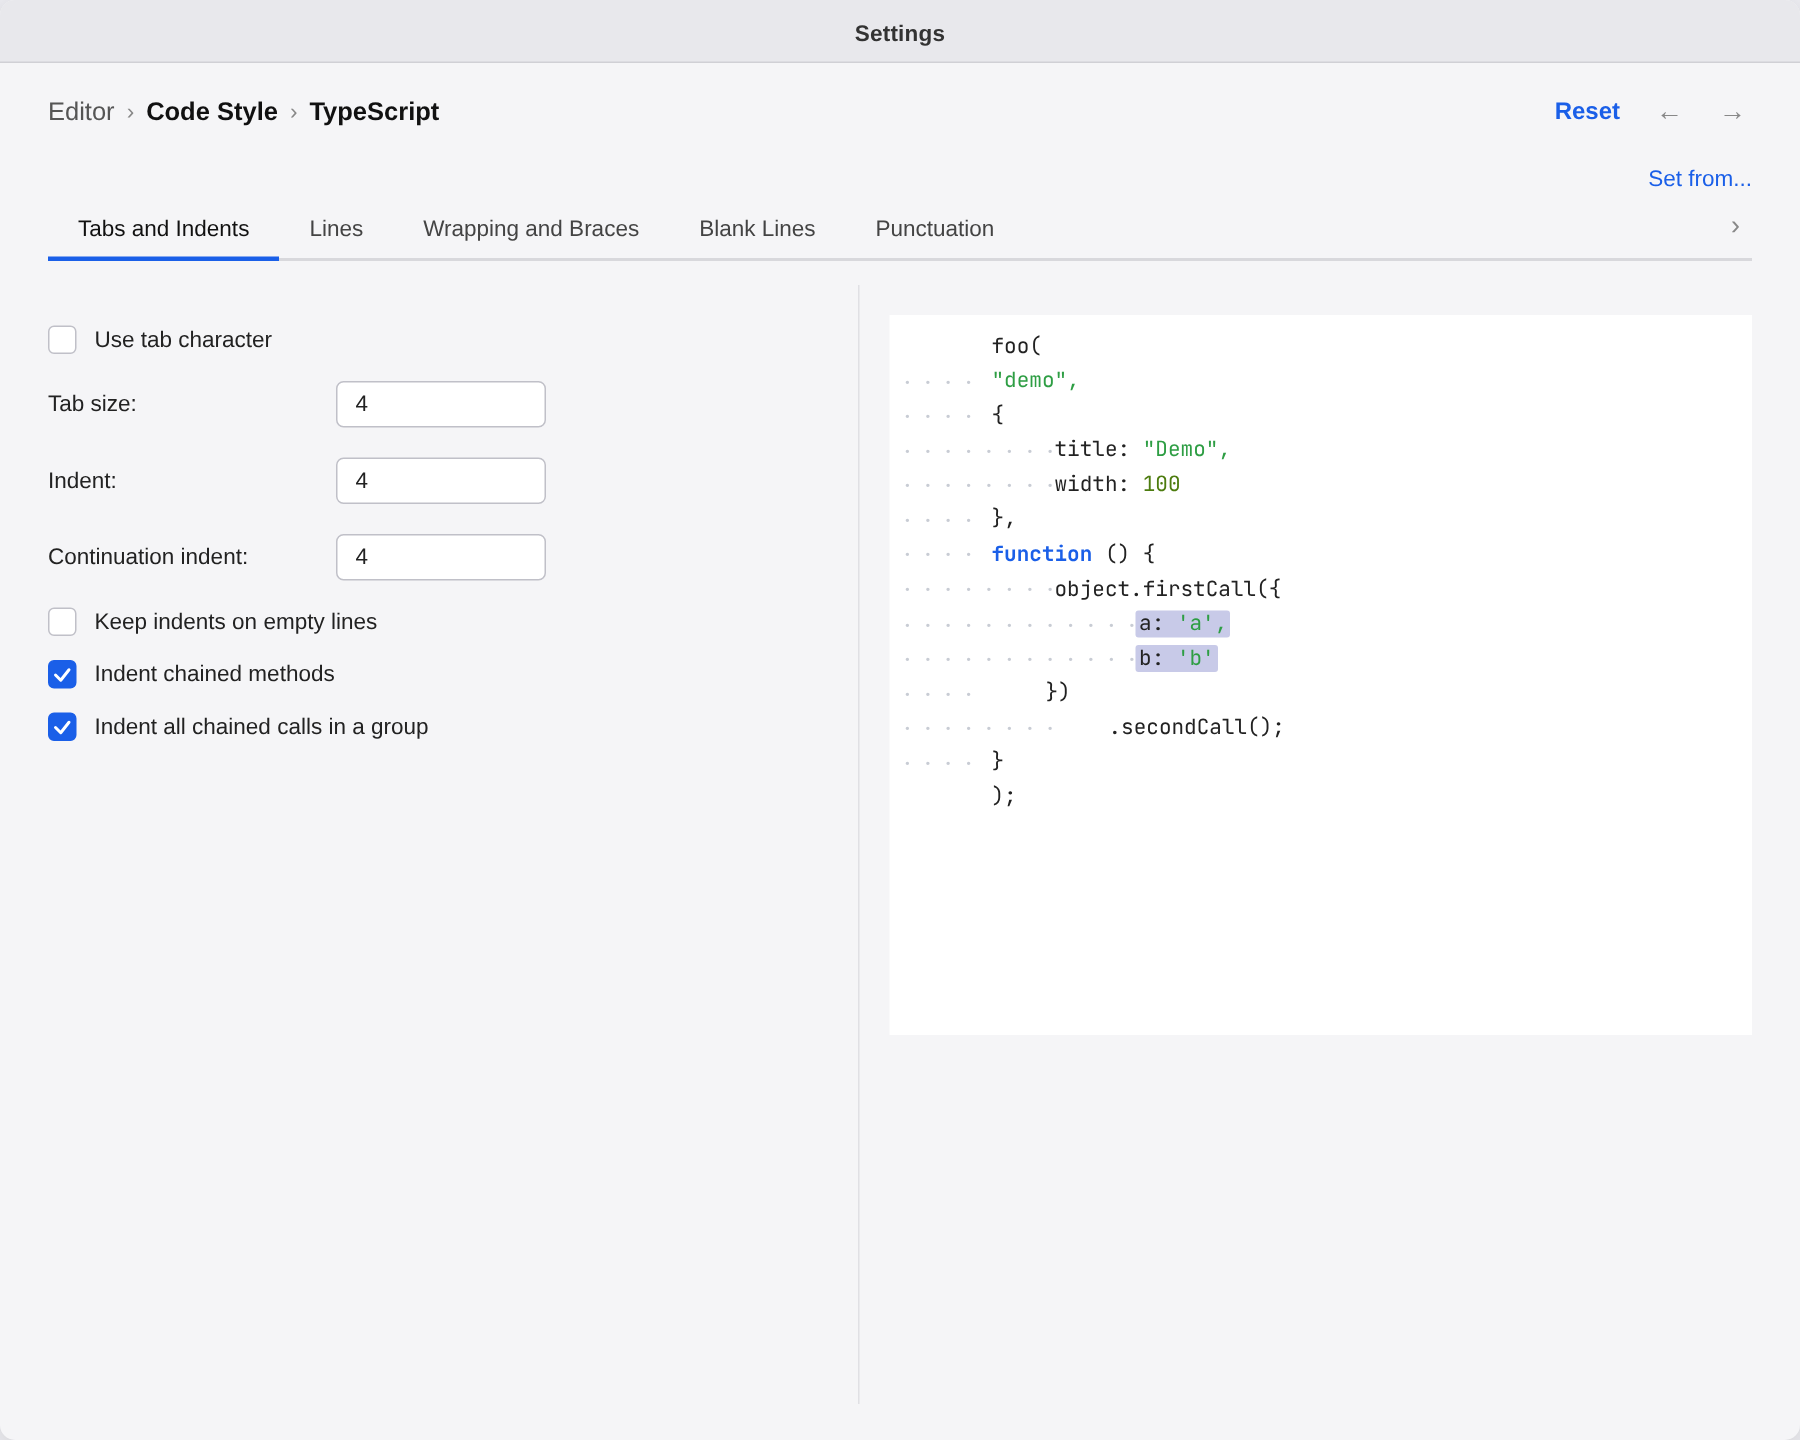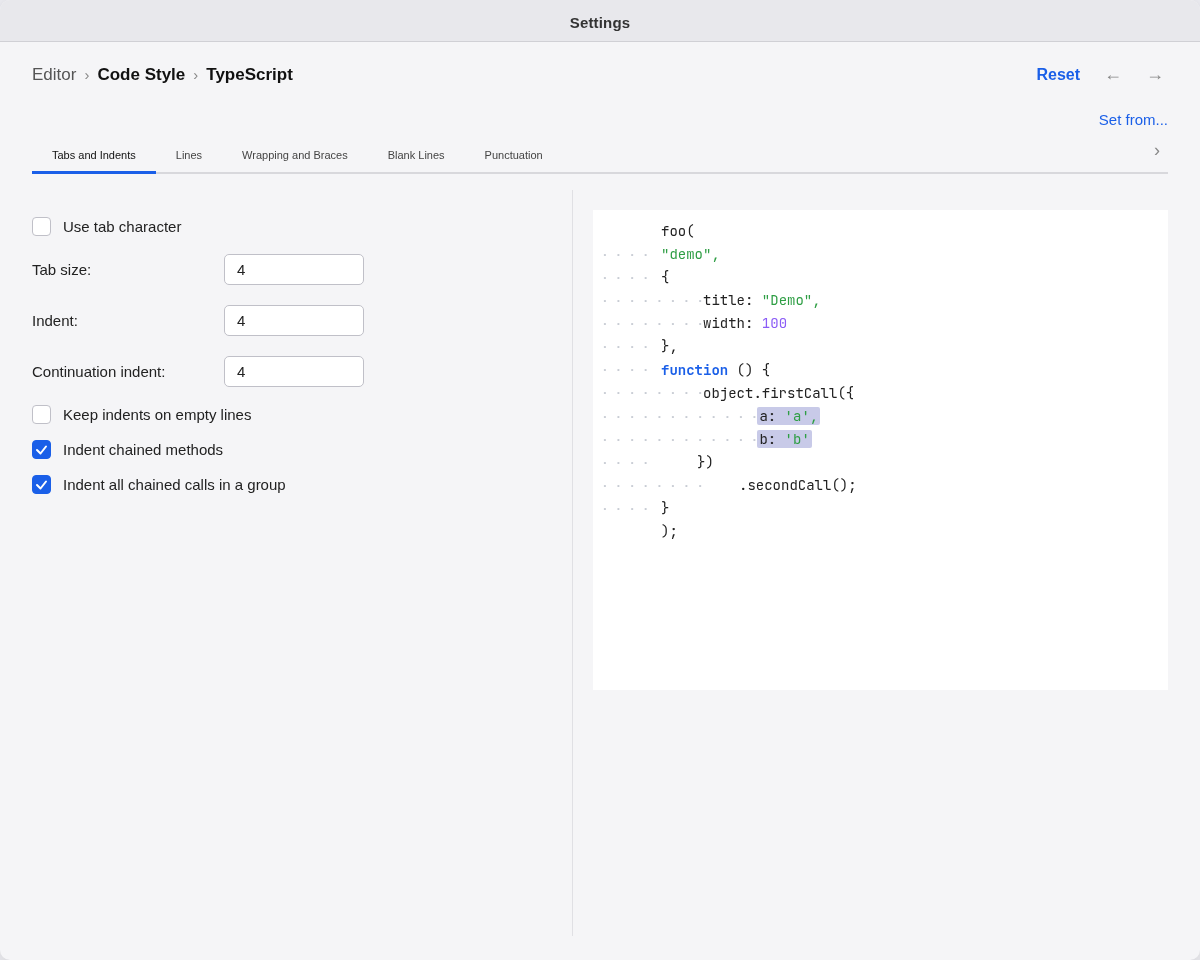--- a/index.html
+++ b/index.html
@@ -141,21 +141,21 @@
       font-weight: 400;
     }
     .tabs-row {
       display: flex;
       align-items: flex-end;
       border-bottom: 2px solid #d8d8dc;
       margin-bottom: 0;
       gap: 0;
     }
     .tab {
-      font-size: 11px;
+      font-size: 15px;
       color: #444;
       padding: 8px 20px 10px;
       cursor: pointer;
       border-bottom: 3px solid transparent;
       margin-bottom: -2px;
       white-space: nowrap;
       font-weight: 400;
     }
     .tab.active {
       color: #111;
@@ -271,21 +271,21 @@
       min-width: 60px;
       user-select: none;
       font-size: 13px;
     }
     .code-text {
       flex: 1;
     }
     .c-default { color: #222; }
     .c-string { color: #2e9e44; }
     .c-keyword { color: #1a5fe8; font-weight: 600; }
-    .c-number { color: #8b5cf6; }
+    .c-number { color: #4d7c0f; }
   </style>
 </head>
 <body>
 
 <div class="window">
 
   <div class="title-bar">
     <span>Settings</span>
   </div>
 

